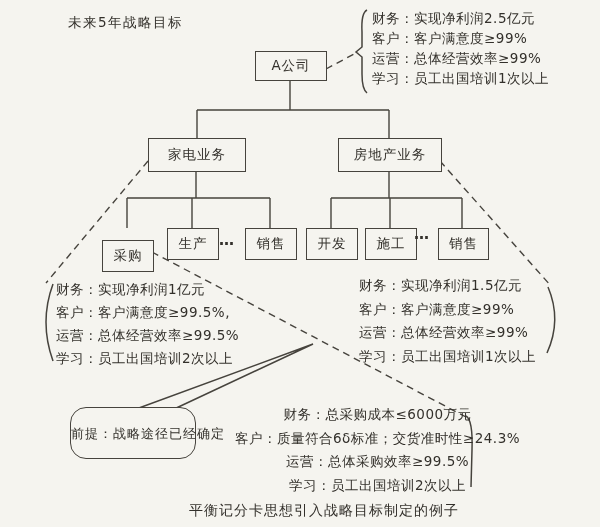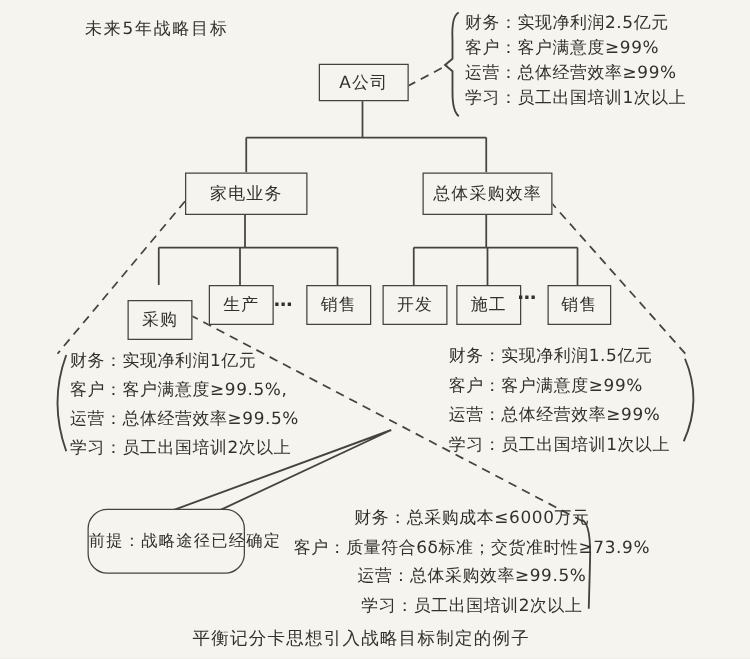--- a/index.html
+++ b/index.html
@@ -34,21 +34,21 @@
   .dots{position:absolute;font-size:15px;font-weight:bold;letter-spacing:1px;}
   #bubble{
     position:absolute;left:70px;top:407px;width:124px;height:50px;
     border:1.6px solid var(--line);border-radius:16px;
     background:var(--paper);
     display:flex;flex-direction:row;align-items:center;justify-content:flex-start;
     font-size:13px;line-height:21px;letter-spacing:1px;white-space:nowrap;
   }
   #caption{
     position:absolute;left:154px;top:502px;width:340px;
-    font-size:14px;letter-spacing:1px;white-space:nowrap;
+    text-align:center;font-size:14px;letter-spacing:1px;white-space:nowrap;
   }
 </style>
 </head>
 <body>
 
 <div id="canvas">
 
   <svg id="wires" viewBox="0 0 600 527" xmlns="http://www.w3.org/2000/svg">
 
     <g stroke="#46433d" stroke-width="1.4" fill="none">
@@ -73,21 +73,21 @@
 
     <g stroke="#46433d" stroke-width="1.5" fill="none">
       <path d="M128,412 L313,344 L172,410"></path>
     </g>
   </svg>
 
   <div class="toplabel" style="left:68px;top:14px;">未来5年战略目标</div>
 
   <div class="box" style="left:148px;top:138px;width:96px;height:32px;">家电业务</div>
   <div class="box" style="left:255px;top:51px;width:70px;height:28px;">A公司</div>
-  <div class="box" style="left:338px;top:138px;width:102px;height:32px;">总体采购效率</div>
+  <div class="box" style="left:338px;top:138px;width:102px;height:32px;">房地产业务</div>
 
   <div class="box" style="left:102px;top:240px;width:50px;height:30px;">采购</div>
   <div class="box" style="left:167px;top:228px;width:50px;height:30px;">生产</div>
   <div class="dots" style="left:219px;top:231px;">…</div>
   <div class="box" style="left:245px;top:228px;width:50px;height:30px;">销售</div>
 
   <div class="box" style="left:306px;top:228px;width:50px;height:30px;">开发</div>
   <div class="box" style="left:365px;top:228px;width:50px;height:30px;">施工</div>
   <div class="dots" style="left:414px;top:225px;">…</div>
   <div class="box" style="left:438px;top:228px;width:49px;height:30px;">销售</div>
@@ -108,21 +108,21 @@
 
   <div class="ann lh235" style="left:359px;top:274px;">
     <div class="ln">财务：实现净利润1.5亿元</div>
     <div class="ln">客户：客户满意度≥99%</div>
     <div class="ln">运营：总体经营效率≥99%</div>
     <div class="ln">学习：员工出国培训1次以上</div>
   </div>
 
   <div class="ann lh235" style="left:235px;top:403px;text-align:center;">
     <div class="ln">财务：总采购成本≤6000万元</div>
-    <div class="ln">客户：质量符合6δ标准；交货准时性≥73.9%</div>
+    <div class="ln">客户：质量符合6δ标准；交货准时性≥24.3%</div>
     <div class="ln">运营：总体采购效率≥99.5%</div>
     <div class="ln">学习：员工出国培训2次以上</div>
   </div>
 
   <div id="bubble">
     <div>前提：战略途径</div>
     <div>已经确定</div>
   </div>
 
   <div id="caption">平衡记分卡思想引入战略目标制定的例子</div>

